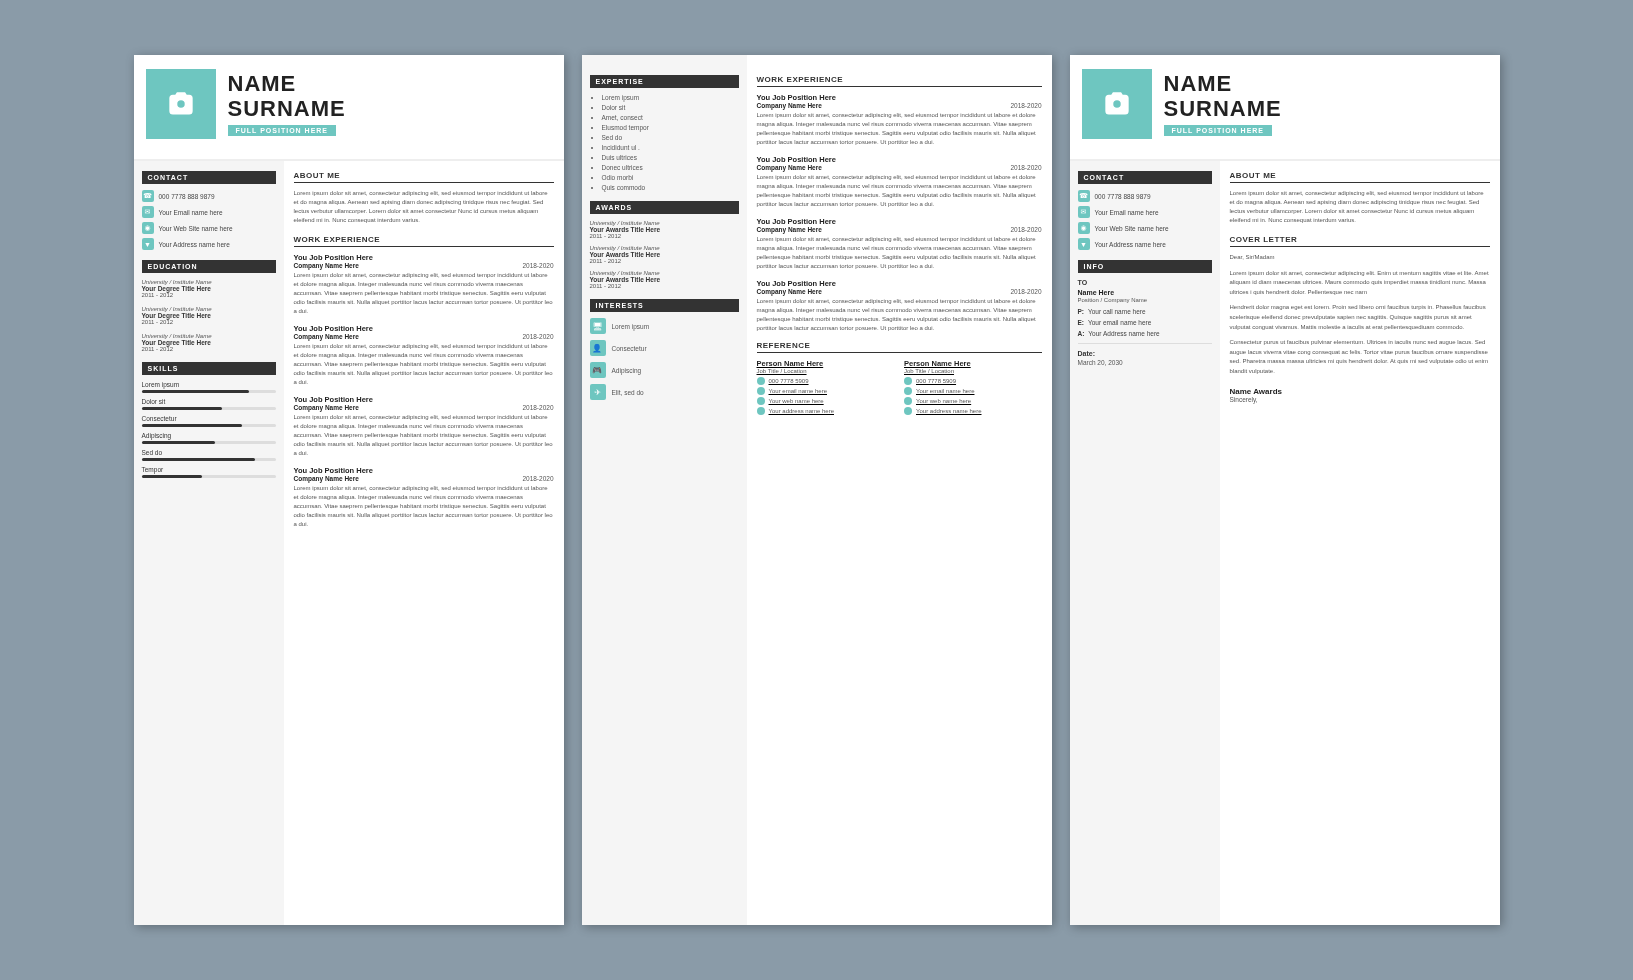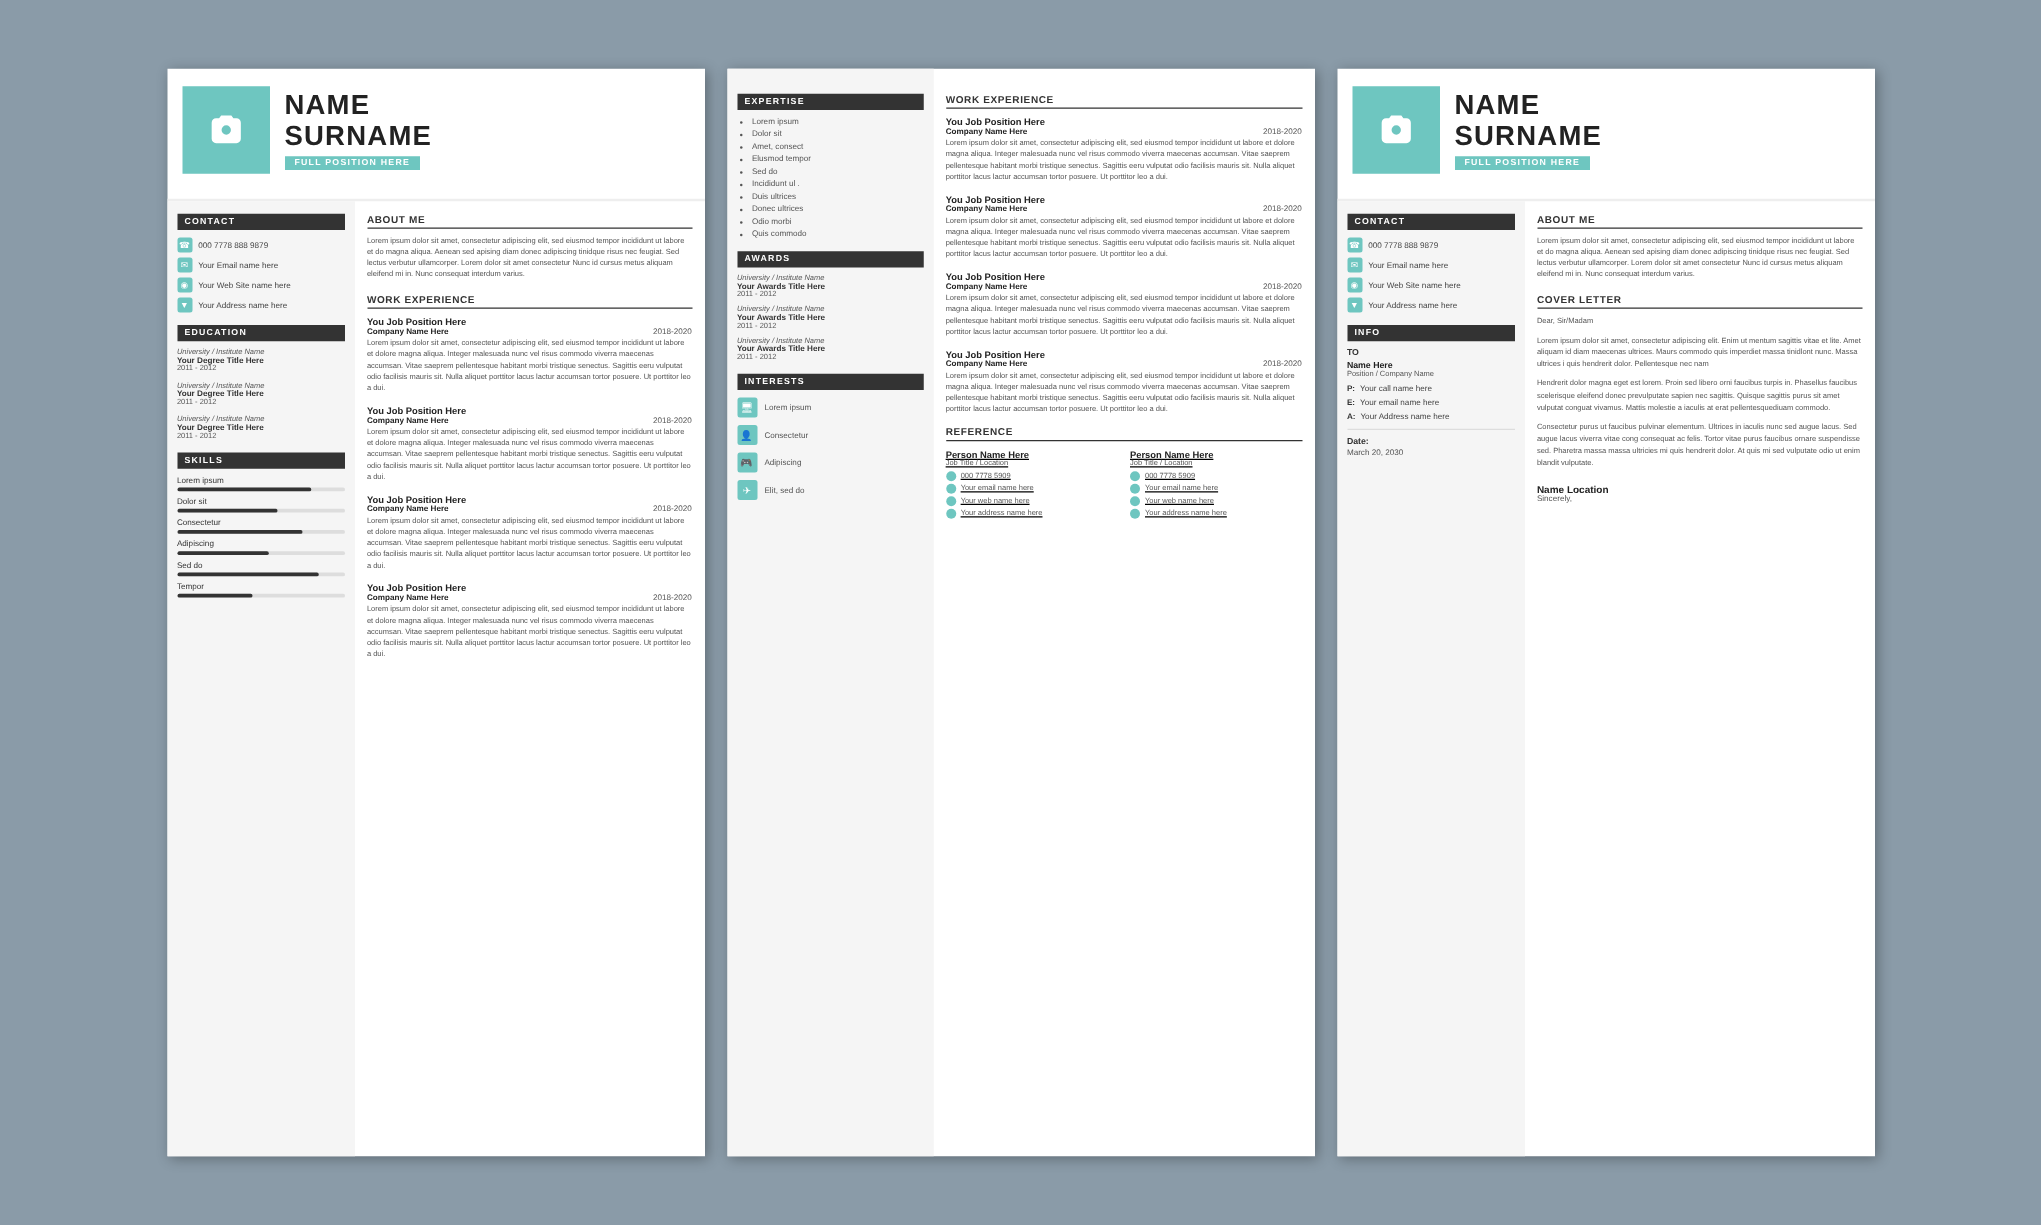--- a/index.html
+++ b/index.html
@@ -704,20 +704,20 @@
         <div class="section-gap">
           <div class="cover-section-title">ABOUT ME</div>
           <p class="about-text">Lorem ipsum dolor sit amet, consectetur adipiscing elit, sed eiusmod tempor incididunt ut labore et do magna aliqua. Aenean sed apising diam donec adipiscing tinidque risus nec feugiat. Sed lectus verbutur ullamcorper. Lorem dolor sit amet consectetur Nunc id cursus metus aliquam eleifend mi in. Nunc consequat interdum varius.</p>
         </div>
         <div class="cover-section-title">COVER LETTER</div>
         <p class="cover-text">Dear, Sir/Madam</p>
         <p class="cover-text">Lorem ipsum dolor sit amet, consectetur adipiscing elit. Enim ut mentum sagittis vitae et lite. Amet aliquam id diam maecenas ultrices. Maurs commodo quis imperdiet massa tinidlont nunc. Massa ultrices i quis hendrerit dolor. Pellentesque nec nam</p>
         <p class="cover-text">Hendrerit dolor magna eget est lorem. Proin sed libero orni faucibus turpis in. Phasellus faucibus scelerisque eleifend donec prevulputate sapien nec sagittis. Quisque sagittis purus sit amet vulputat conguat vivamus. Mattis molestie a iaculis at erat pellentesquediuam commodo.</p>
         <p class="cover-text">Consectetur purus ut faucibus pulvinar elementum. Ultrices in iaculis nunc sed augue lacus. Sed augue lacus viverra vitae cong consequat ac felis. Tortor vitae purus faucibus ornare suspendisse sed. Pharetra massa massa ultricies mi quis hendrerit dolor. At quis mi sed vulputate odio ut enim blandit vulputate.</p>
         <div style="margin-top:10px;">
-          <div style="font-size:8px; font-weight:700; color:#222;">Name Location</div>
+          <div style="font-size:8px; font-weight:700; color:#222;">Name Awards</div>
           <div style="font-size:6.5px; color:#555;">Sincerely,</div>
         </div>
       </div>
     </div>
   </div>
 
 </div>
 
 </body></html>

